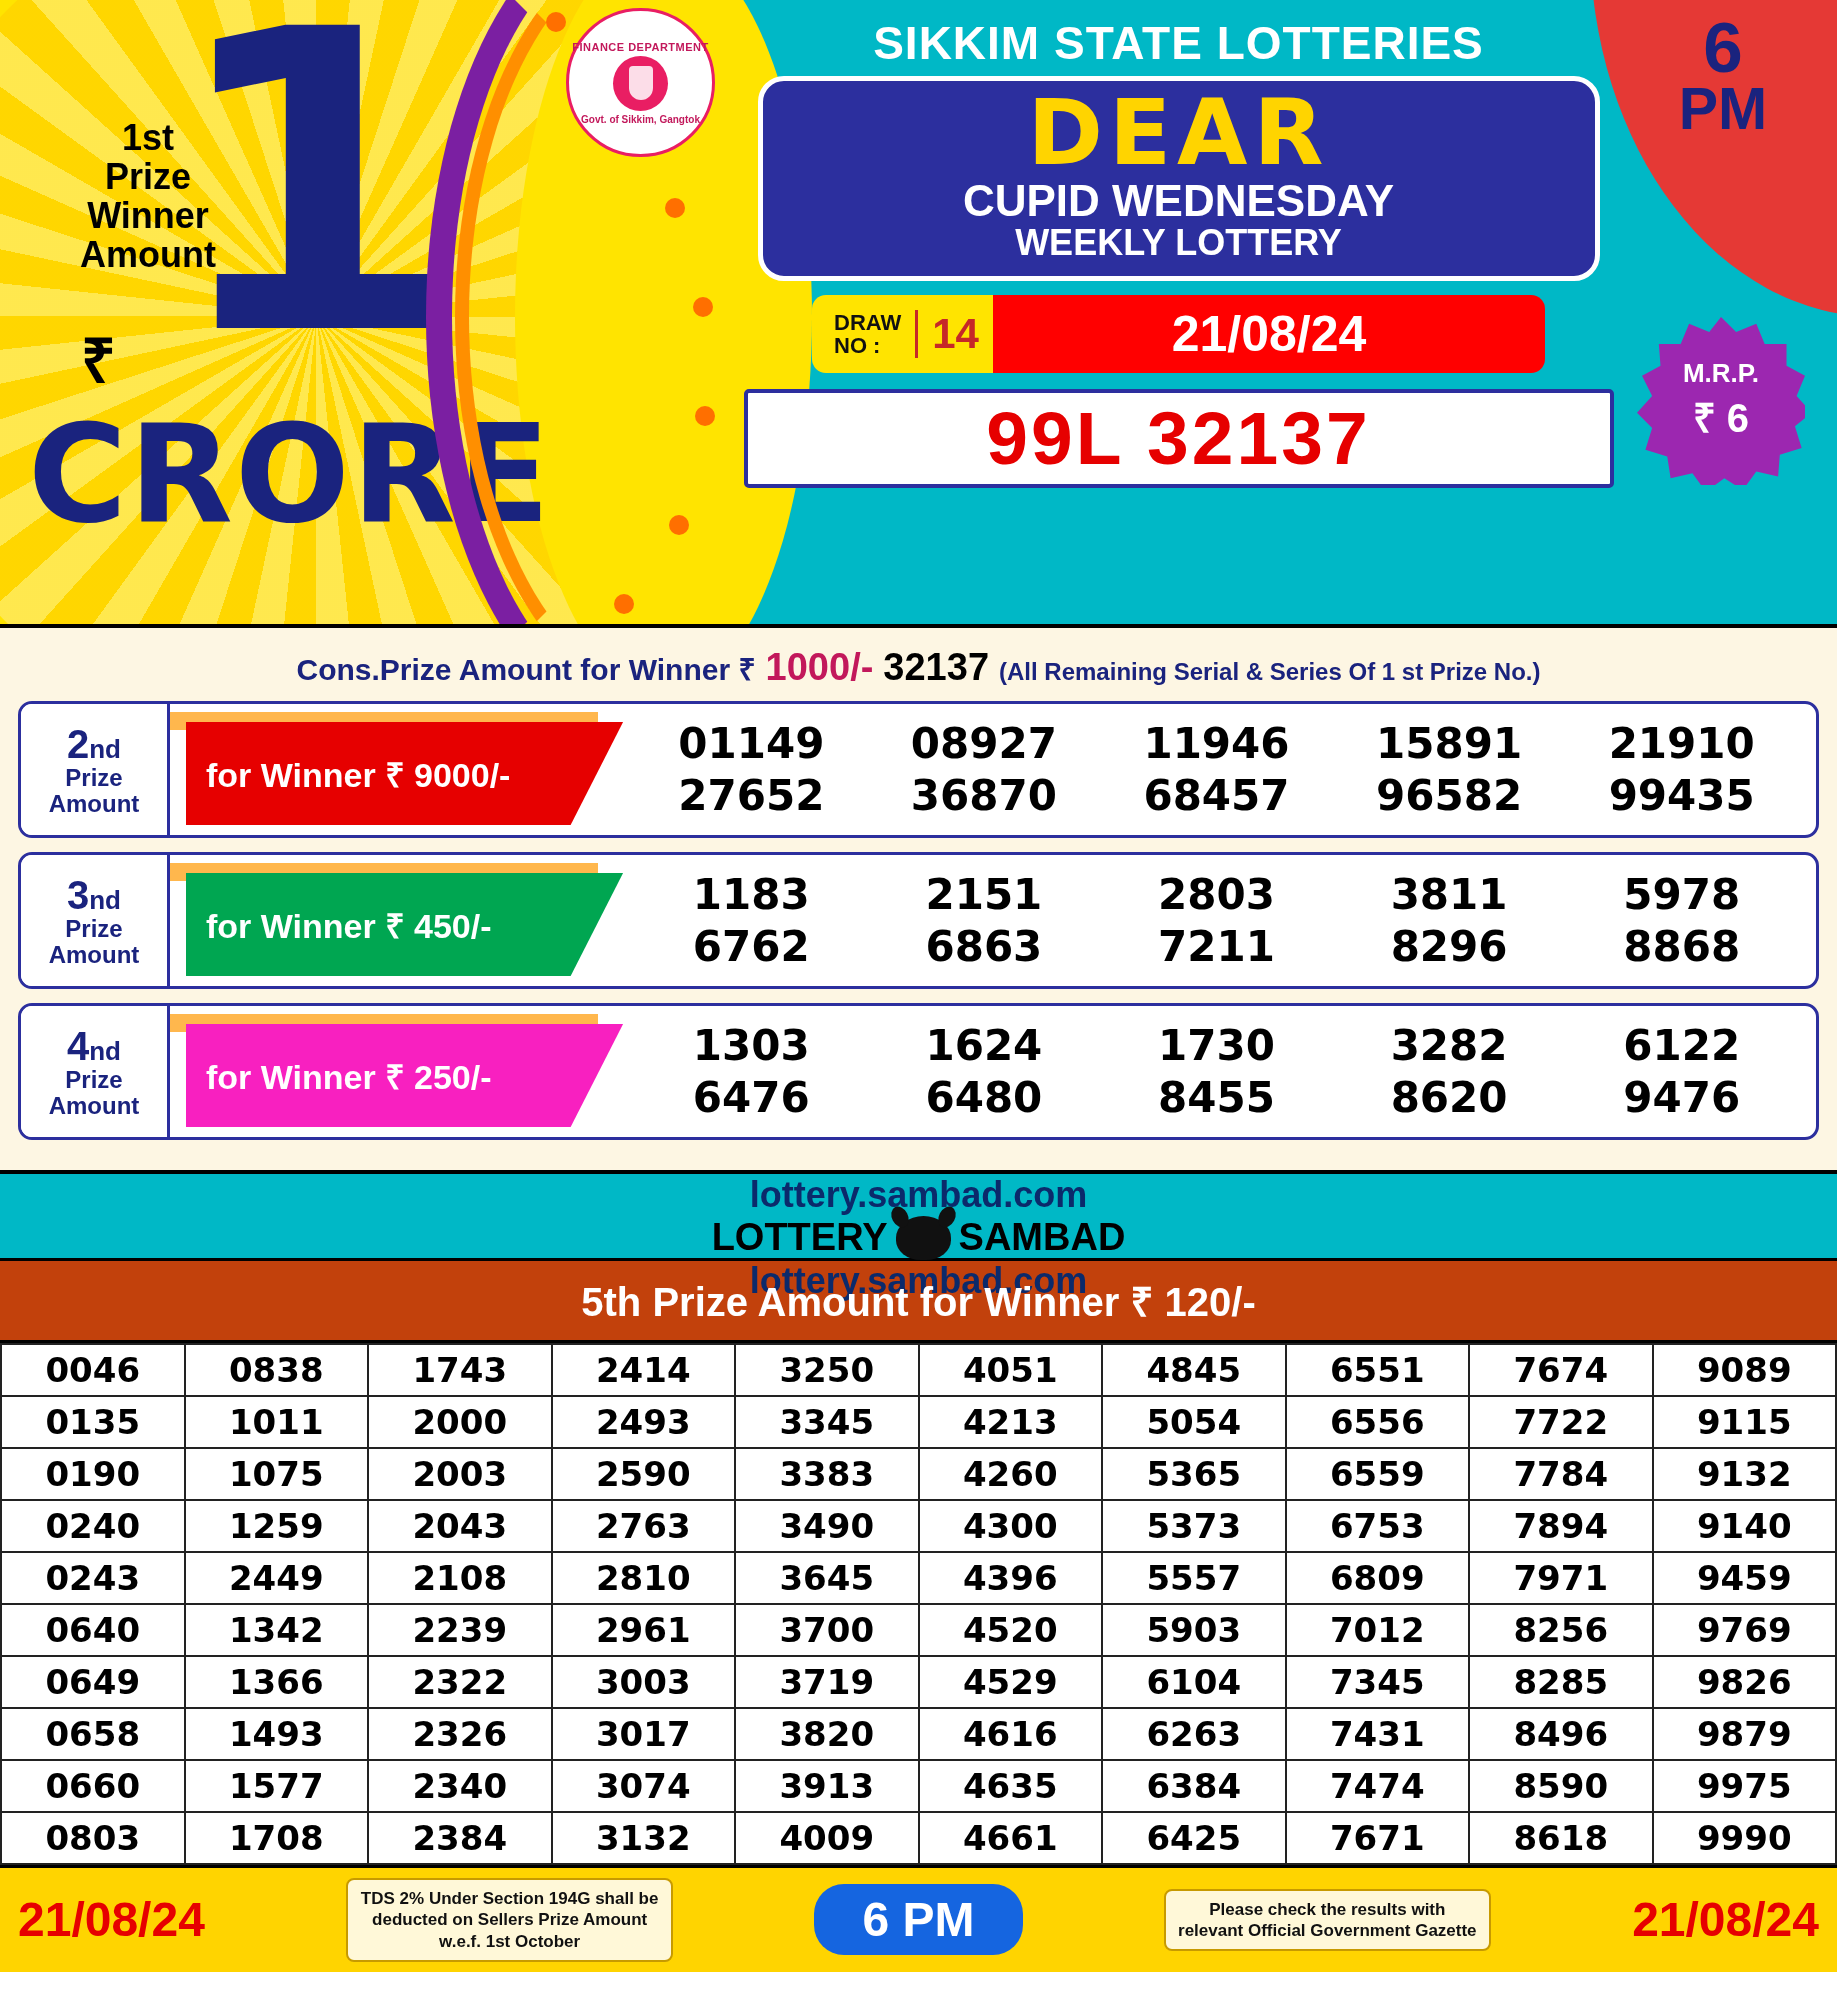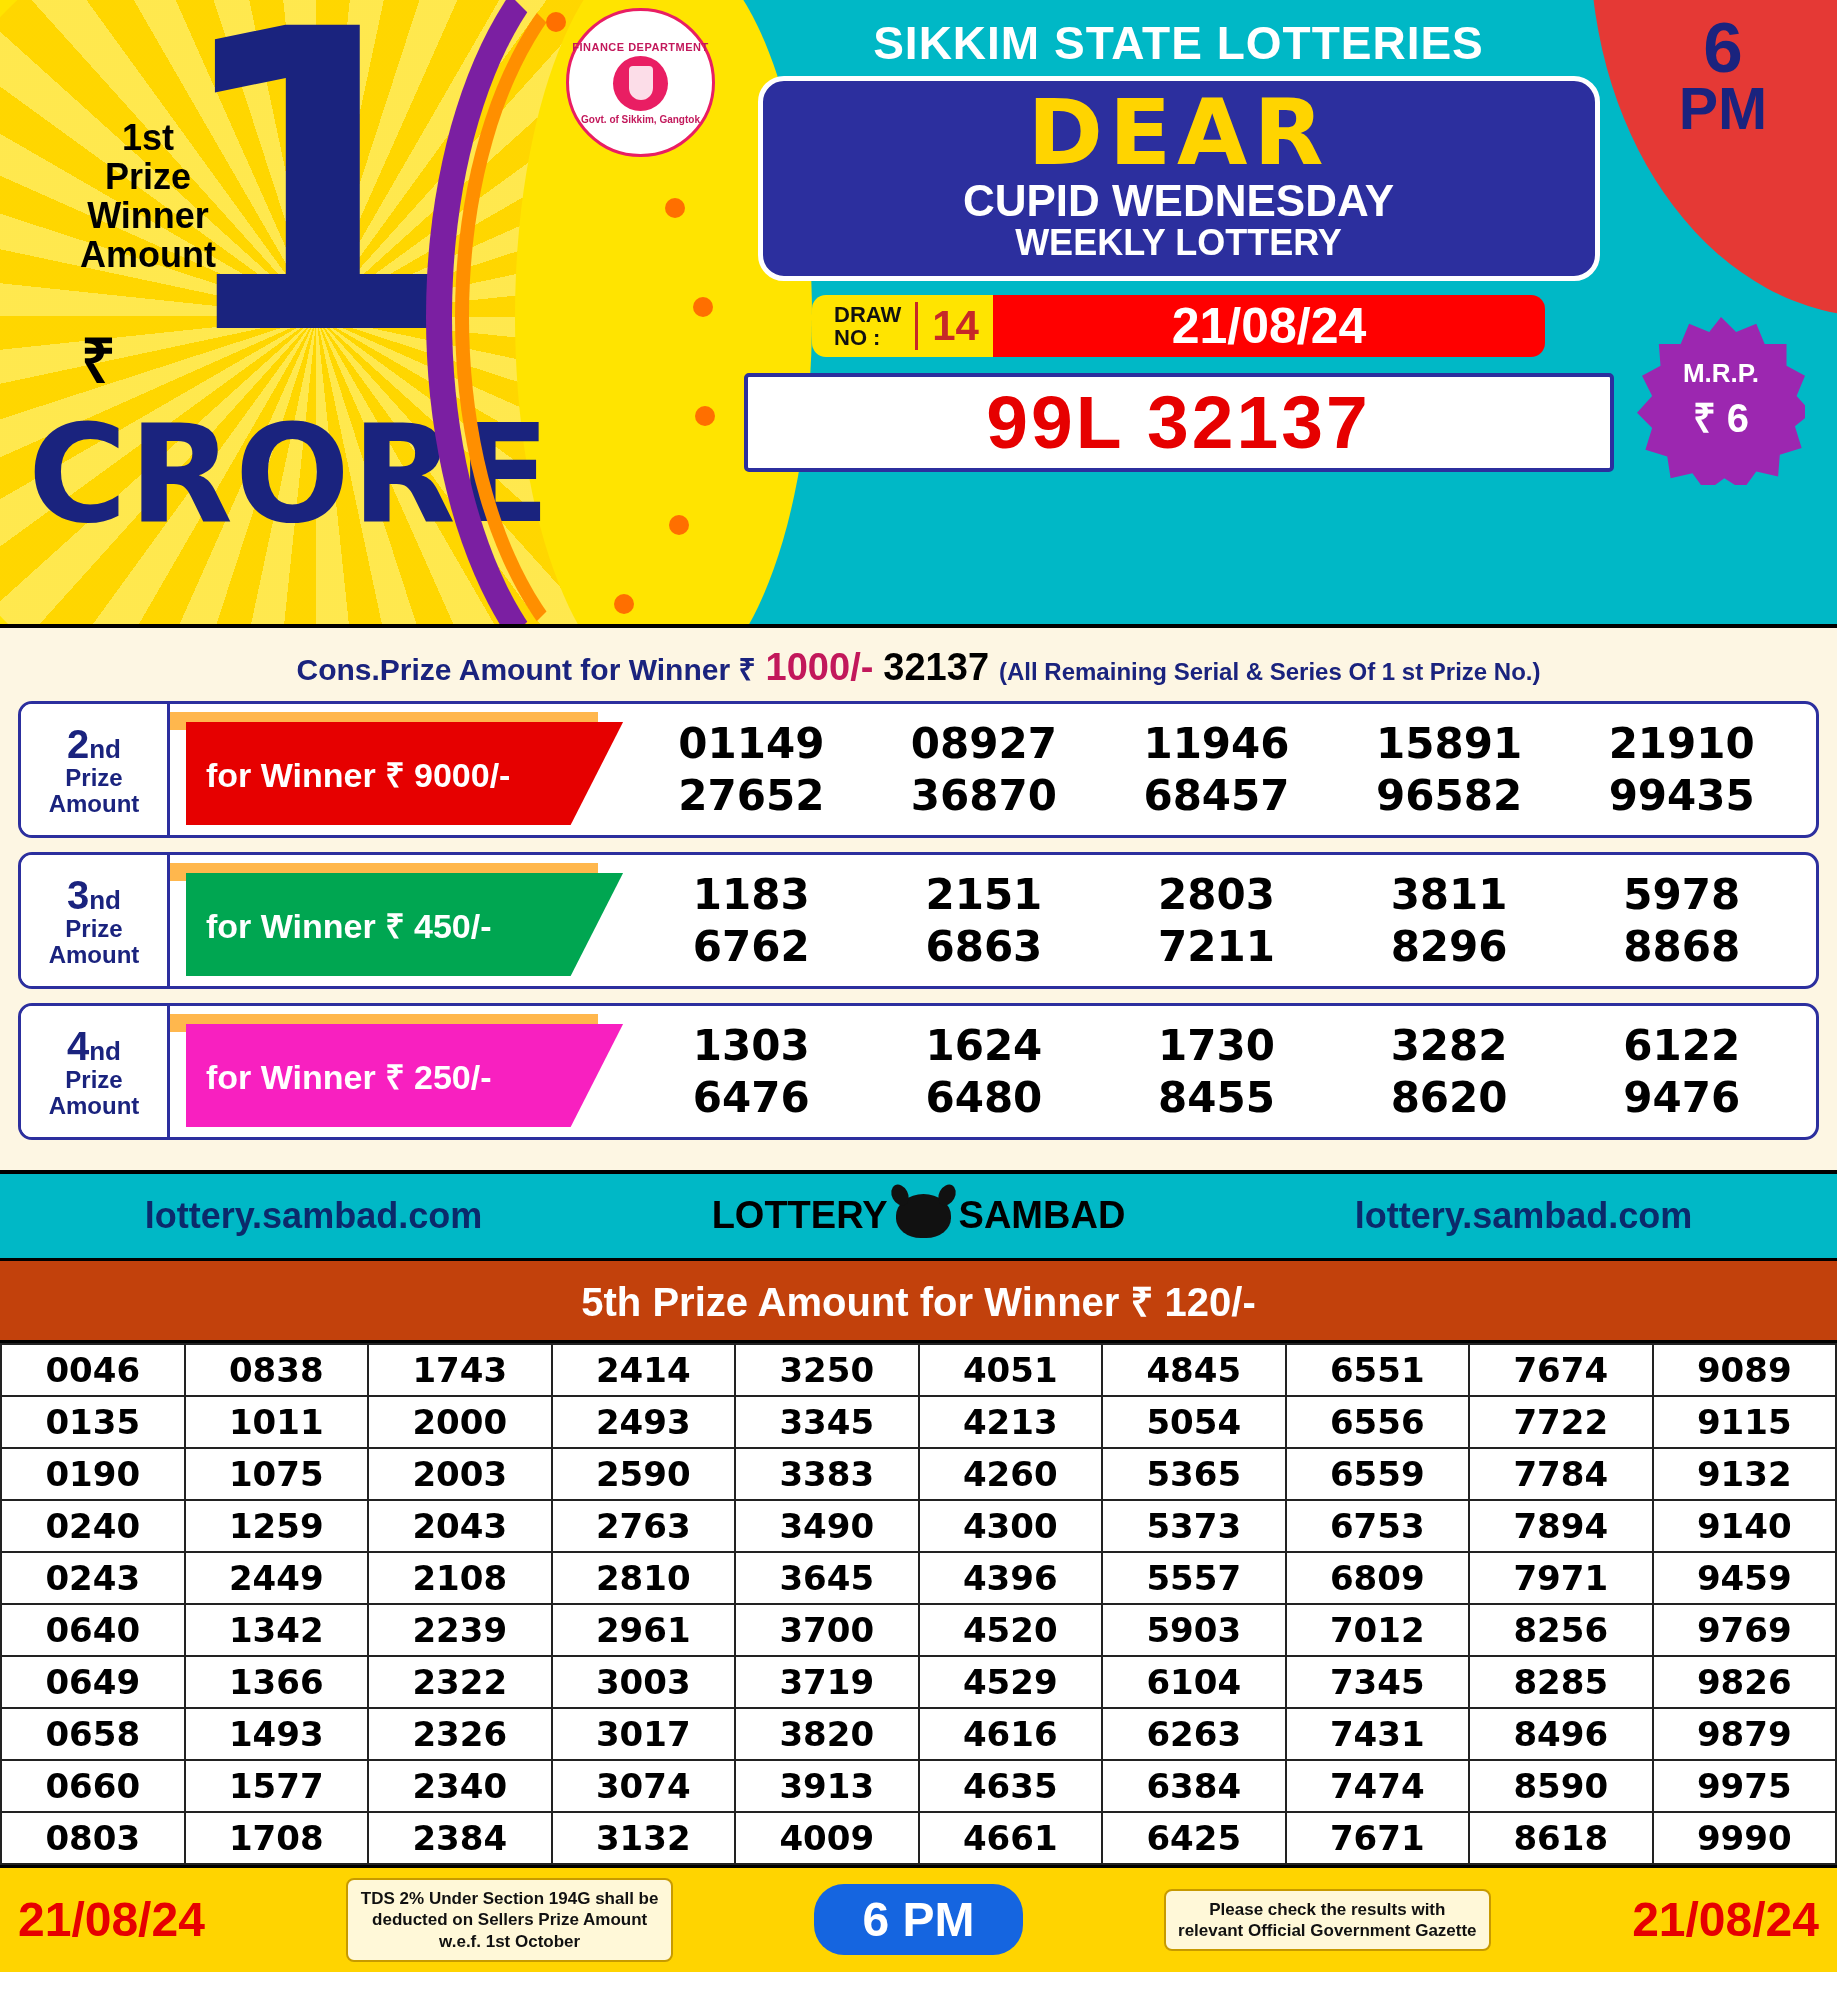--- a/index.html
+++ b/index.html
@@ -173,21 +173,21 @@
     line-height: 1;
     letter-spacing: 6px;
     font-family: "DejaVu Sans", sans-serif;
   }
   .sub1 { font-size: 44px; font-weight: bold; color: #fff; line-height: 1.05; }
   .sub2 { font-size: 36px; font-weight: bold; color: #fff; line-height: 1.05; }
 
   .draw-row {
     margin: 14px auto 16px;
     width: 733px;
-    height: 62px;
+    height: 78px;
     display: flex;
     border-radius: 14px;
     overflow: hidden;
   }
   .draw-left {
     background: #ffe400;
     display: flex;
     align-items: center;
     padding: 0 14px 0 22px;
     gap: 14px;
@@ -342,20 +342,21 @@
   
   .sambad {
     background: #00b8c6;
     border-top: 4px solid #000;
     border-bottom: 3px solid #000;
     height: 91px;
     display: flex;
     align-items: center;
     justify-content: space-around;
     padding: 0 30px;
+    flex-direction: column;
   }
   .sambad .url { font-size: 36px; font-weight: bold; color: #0b2a6b; }
   .sambad .logo {
     display: flex; gap: 8px;
     font-size: 38px; font-weight: bold; color: #000;
   }
   .cow {
     width: 55px; height: 44px;
     background: #111;
     border-radius: 50% 50% 45% 45%;

